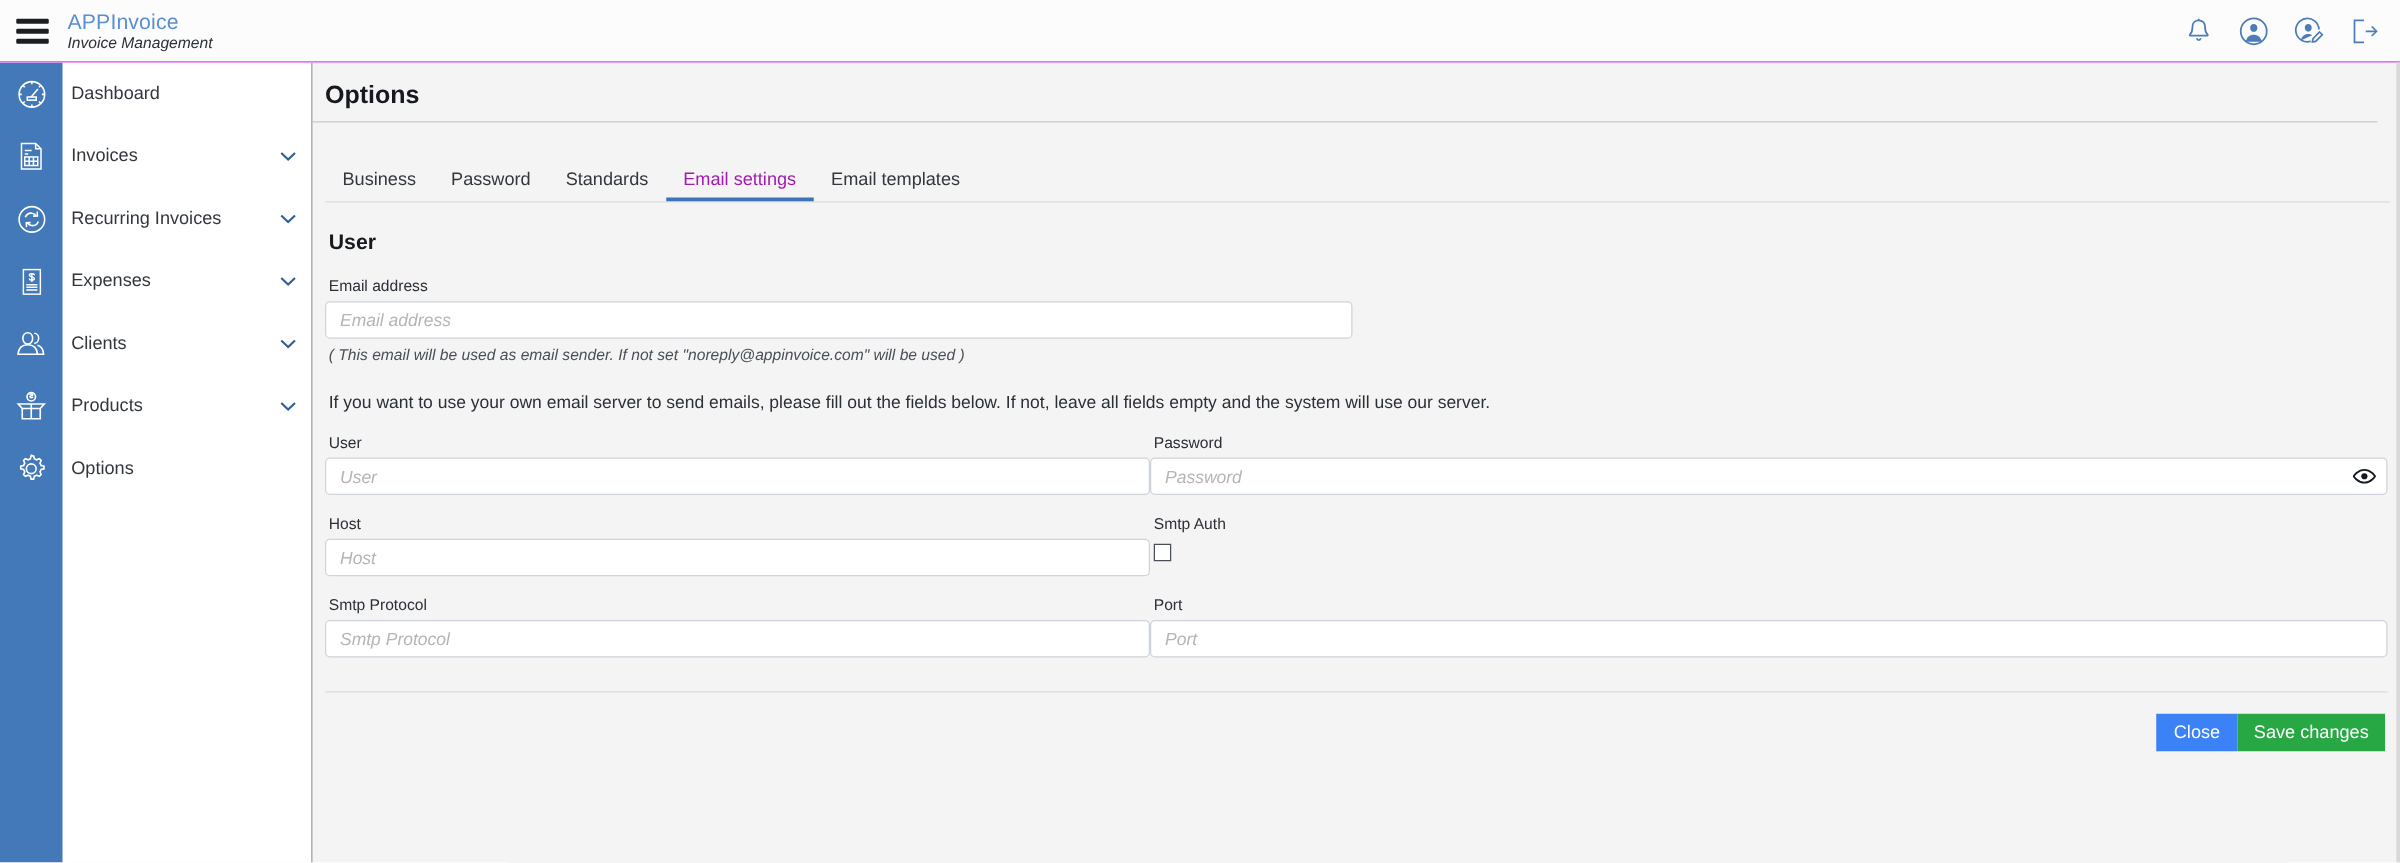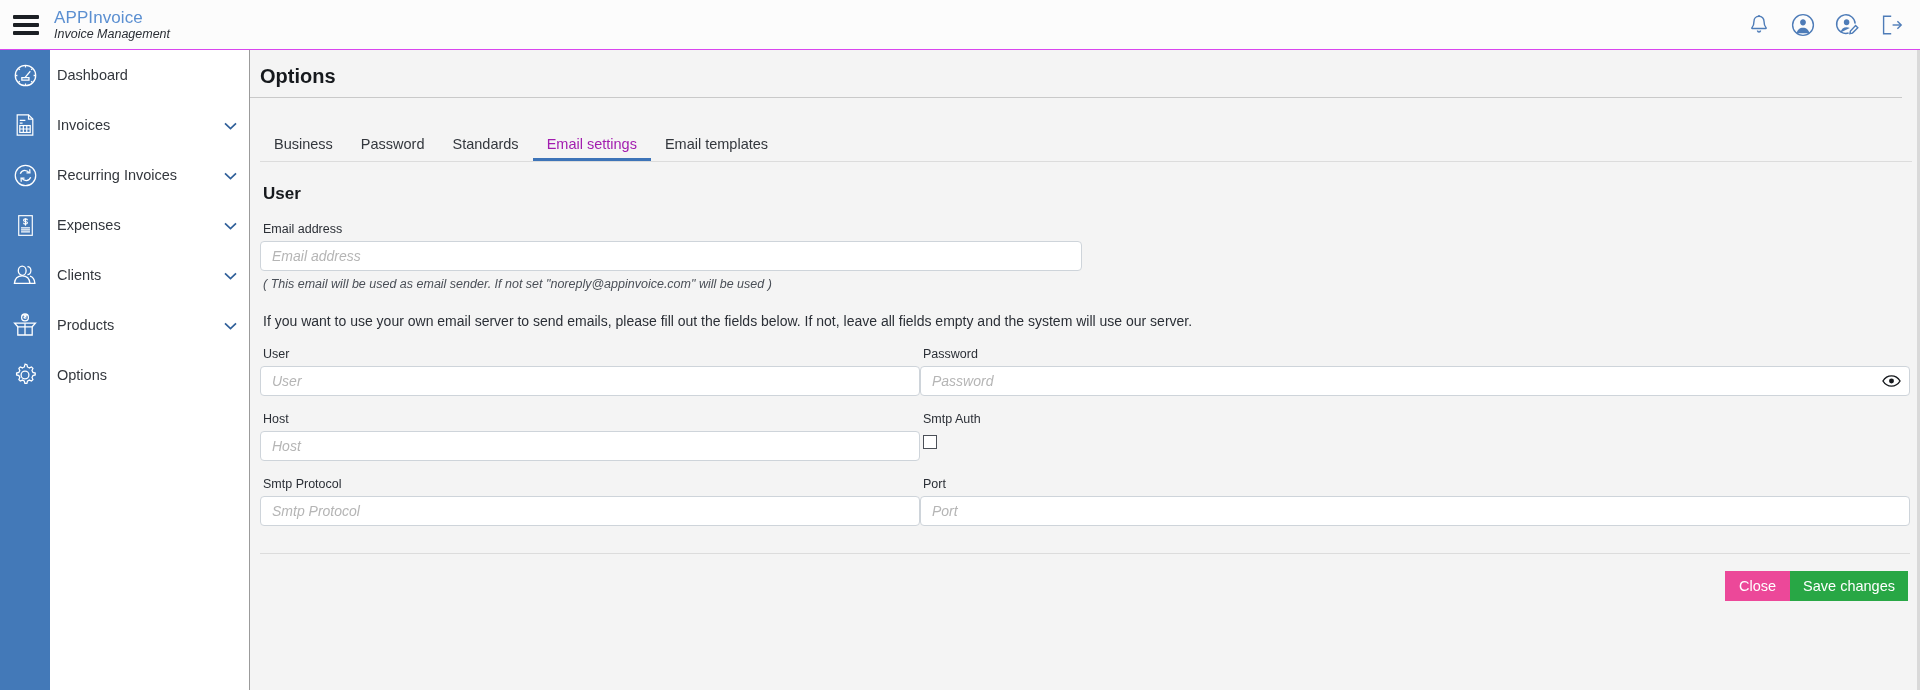--- a/index.html
+++ b/index.html
@@ -261,21 +261,21 @@
   .btn {
     border: none;
     font-family: "Liberation Sans", sans-serif;
     font-size: 14.5px;
     color: #ffffff;
     height: 30px;
     padding: 0 14px;
     cursor: pointer;
     line-height: 30px;
   }
-  .btn-close { background: #ec4899; }
+  .btn-close { background: #3b82f6; }
   .btn-save { background: #28a745; padding: 0 13px; }
 
   
   #right-edge {
     position: absolute;
     top: 50px; right: 0;
     width: 3px; height: 640px;
     background: #d9d9d9;
     z-index: 6;
   }

